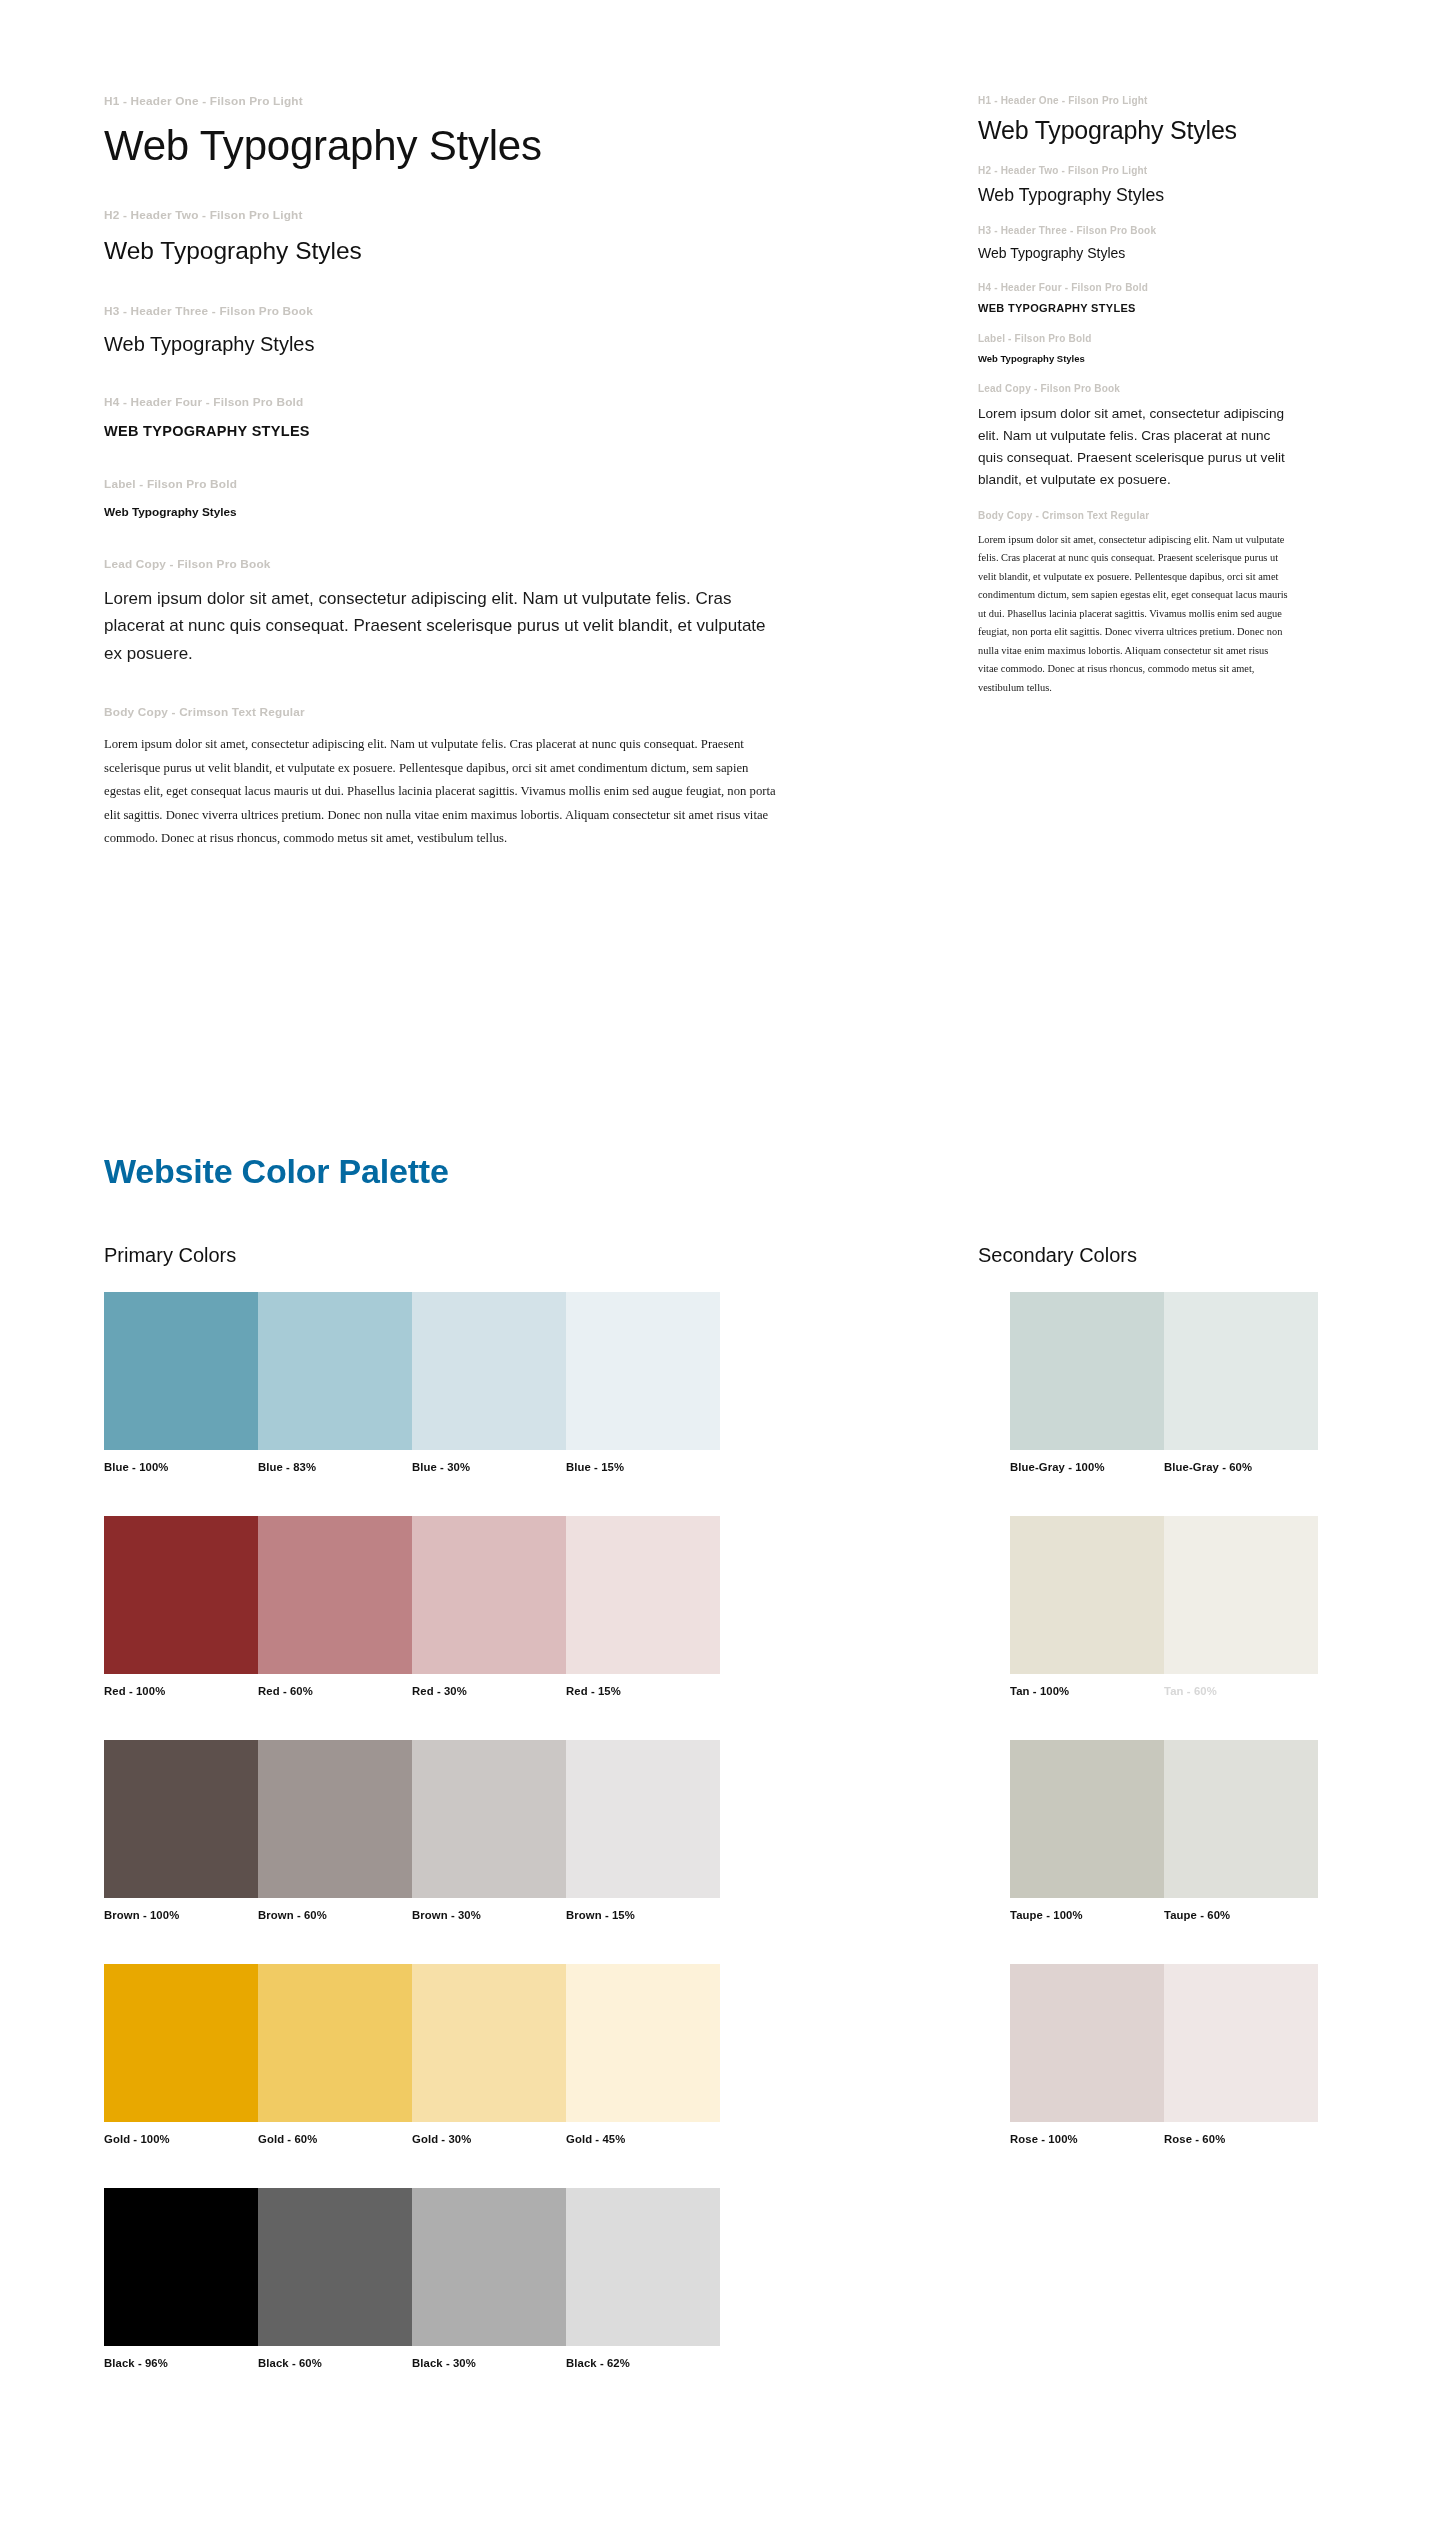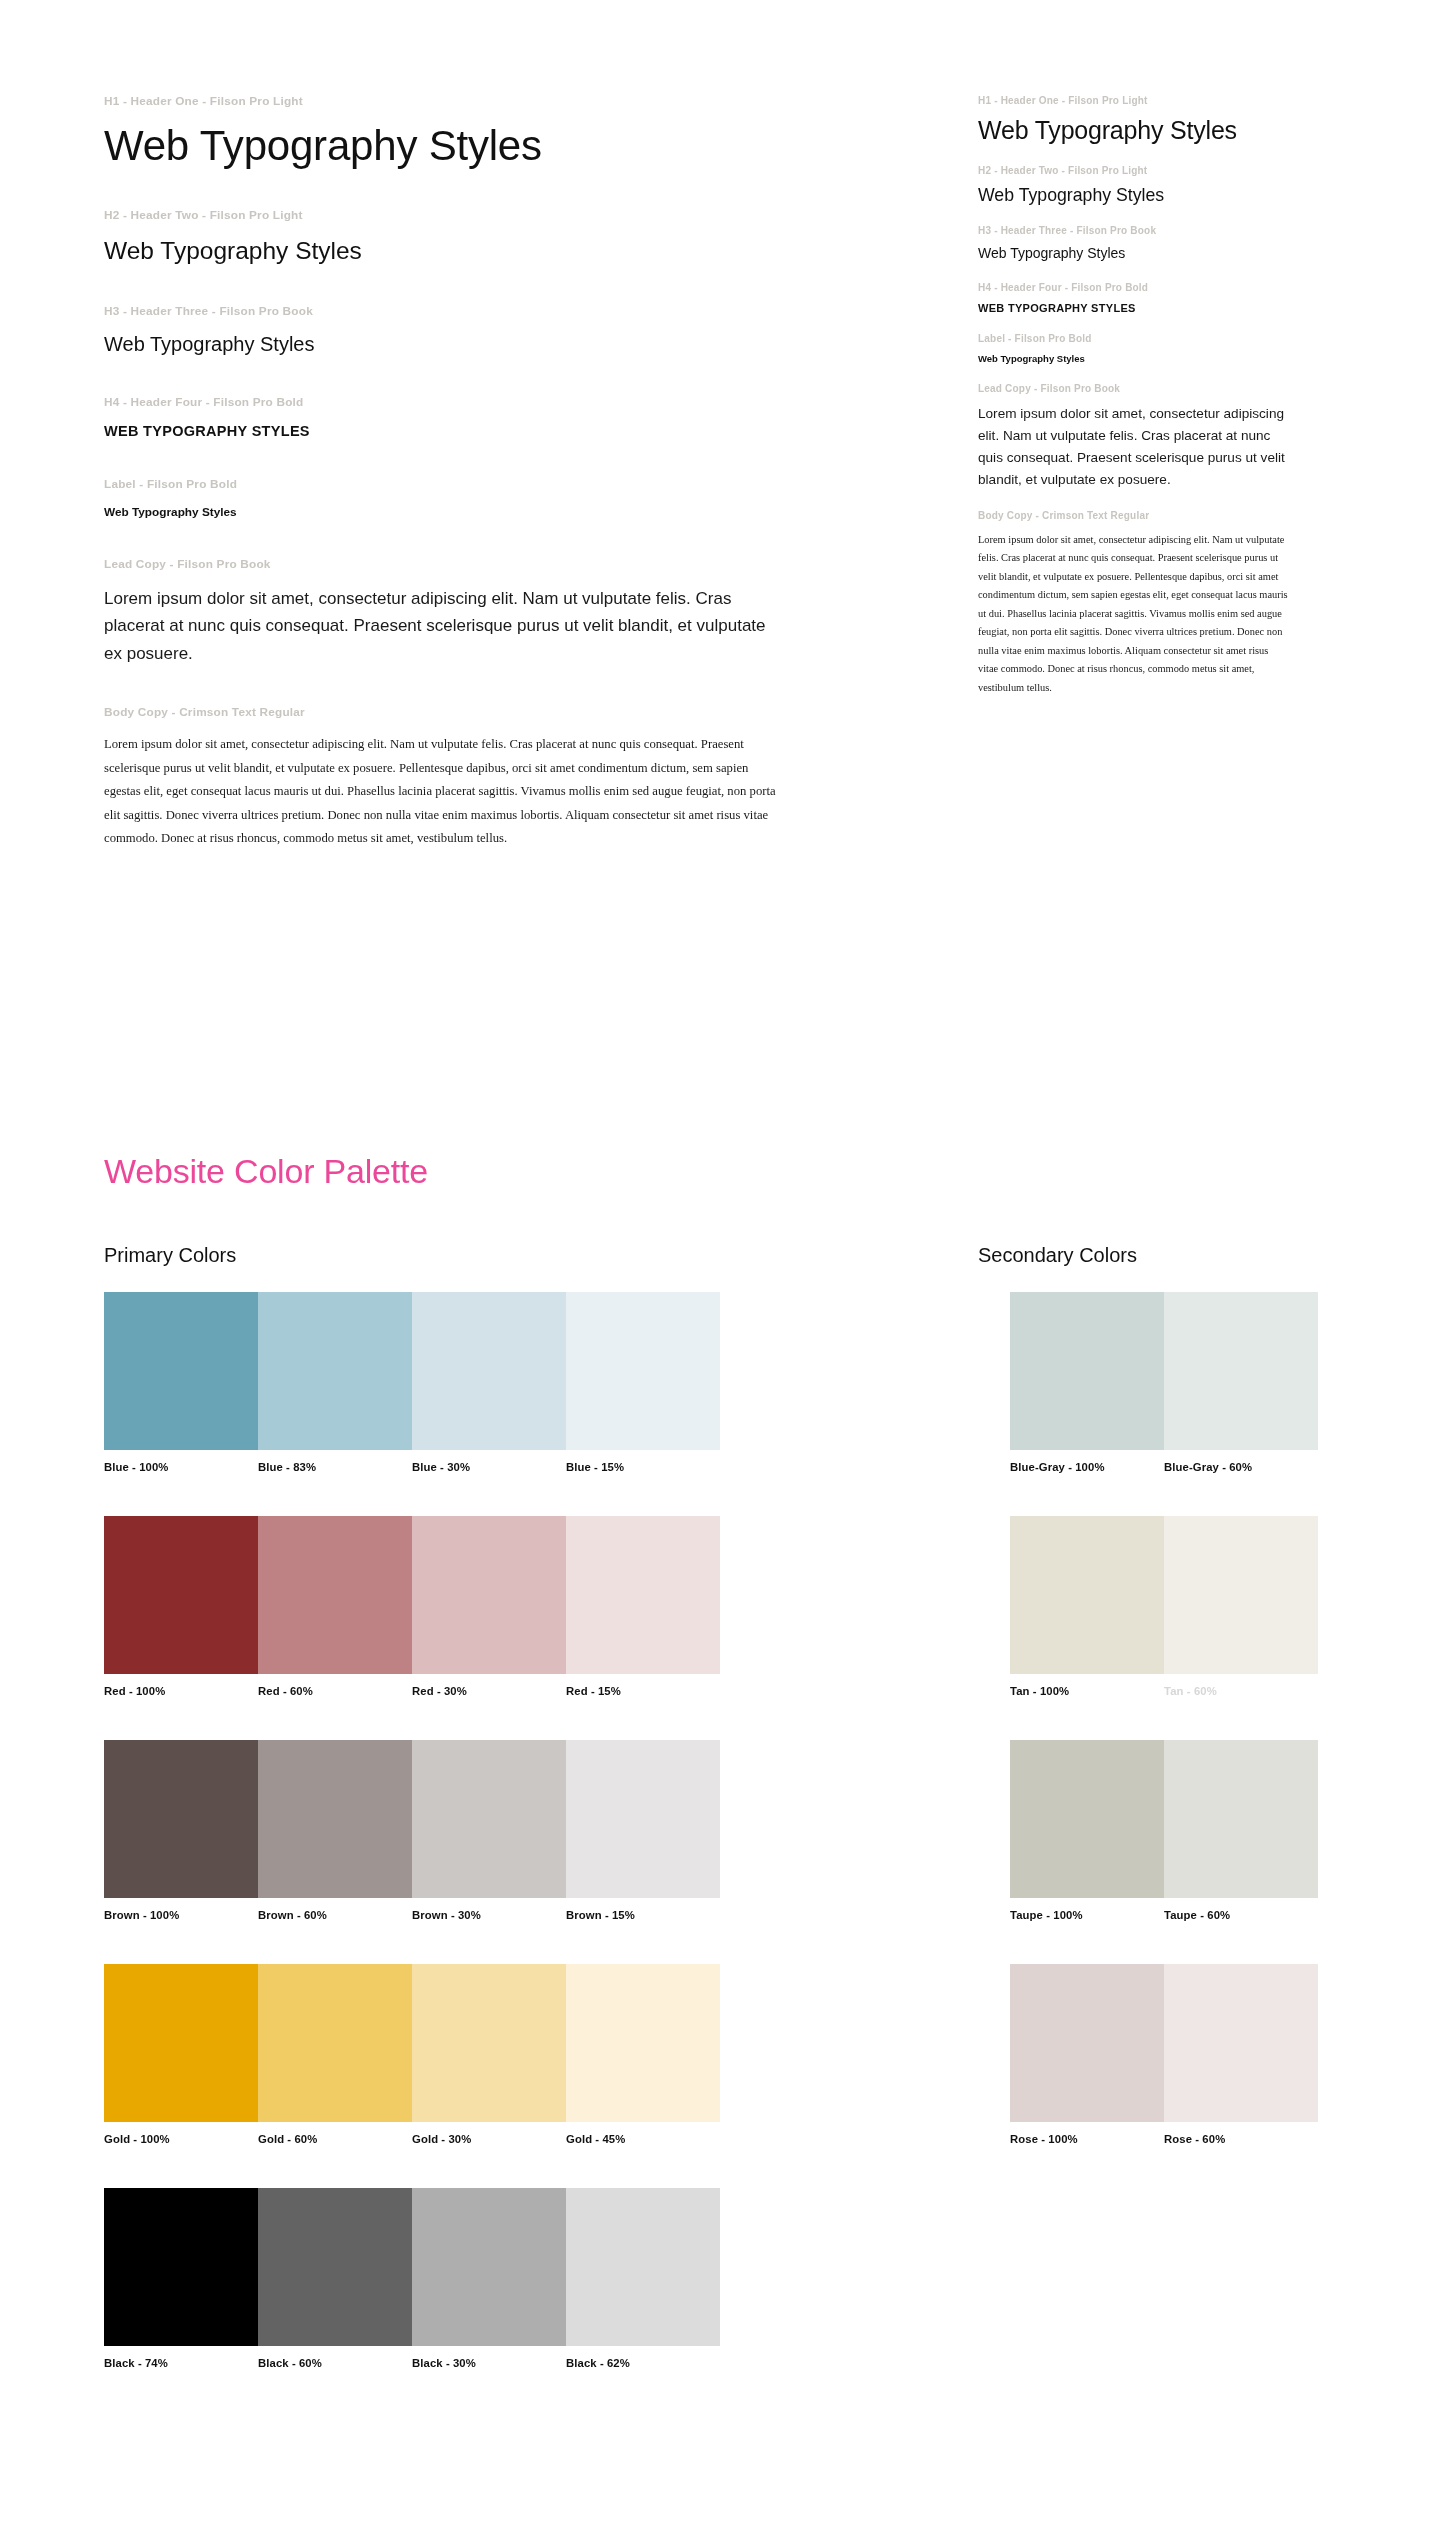--- a/index.html
+++ b/index.html
@@ -53,21 +53,21 @@
   .spec-block { margin-bottom:0; }
   .gap-lg { height:38px; }
   .gap-md { height:31px; }
   .lbl-gap { height:12.7px; }
   .col-mobile .lbl-gap { height:8.2px; }
   .col-mobile .gap-md { height:18px; }
 
   
   .palette-title {
     position:absolute; left:104px; top:1152px;
-    font-size:34px; font-weight:400; color:#ec4899; letter-spacing:-0.2px;
+    font-size:34px; font-weight:700; color:#0369a1; letter-spacing:-0.2px;
   }
   .sub-primary   { position:absolute; left:104px; top:1244px; font-size:20px; font-weight:300; color:#111; }
   .sub-secondary { position:absolute; left:978px; top:1244px; font-size:20px; font-weight:300; color:#111; }
 
   .ramps-primary   { position:absolute; left:104px;  top:1292px; width:616px; }
   .ramps-secondary { position:absolute; left:1010px; top:1292px; width:308px; }
 
   .ramp { margin-bottom:0; }
   .ramp-row { display:flex; height:158px; }
   .ramp-row .sw { flex:1 1 0; height:100%; }
@@ -244,21 +244,21 @@
       </div>
       <div class="ramp-space"></div>
       <div class="ramp">
         <div class="ramp-row">
           <div class="sw" style="background: rgb(0, 0, 0);"></div>
           <div class="sw" style="background: rgb(99, 99, 99);"></div>
           <div class="sw" style="background: rgb(174, 174, 174);"></div>
           <div class="sw" style="background: rgb(220, 220, 220);"></div>
         </div>
         <div class="ramp-labels">
-          <div class="cap">Black - 74%</div>
+          <div class="cap">Black - 96%</div>
           <div class="cap">Black - 60%</div>
           <div class="cap">Black - 30%</div>
           <div class="cap">Black - 62%</div>
         </div>
       </div>
     </div>
 
   <div class="ramps-secondary" id="ramps-secondary">
       <div class="ramp">
         <div class="ramp-row">

